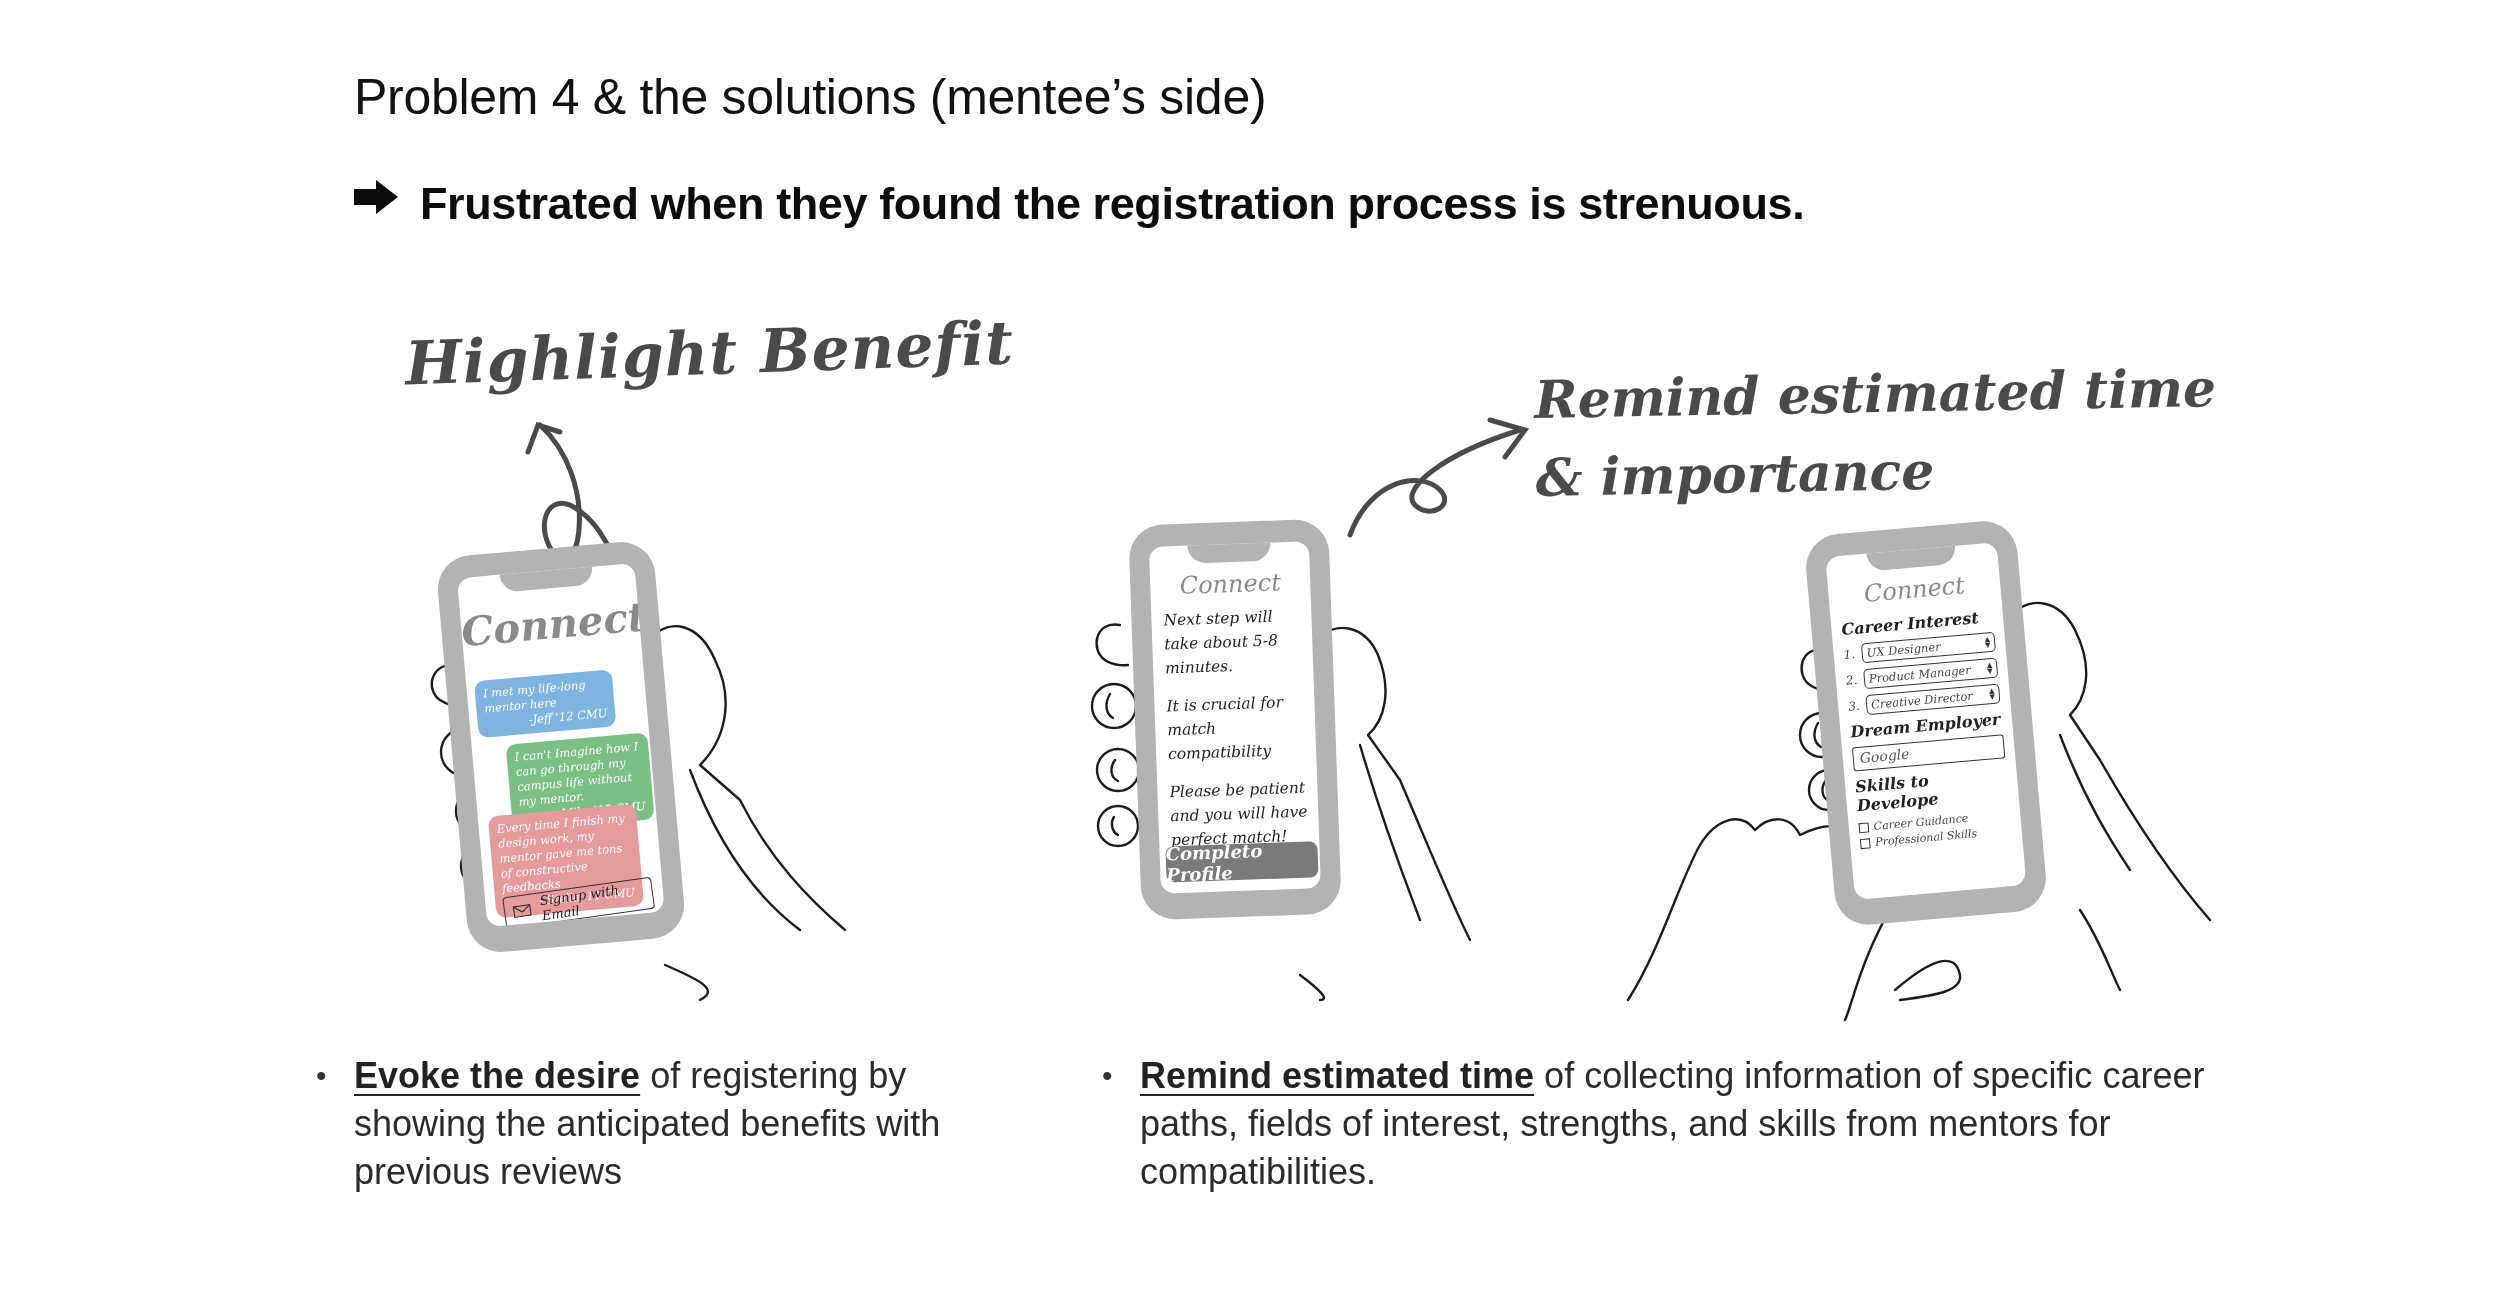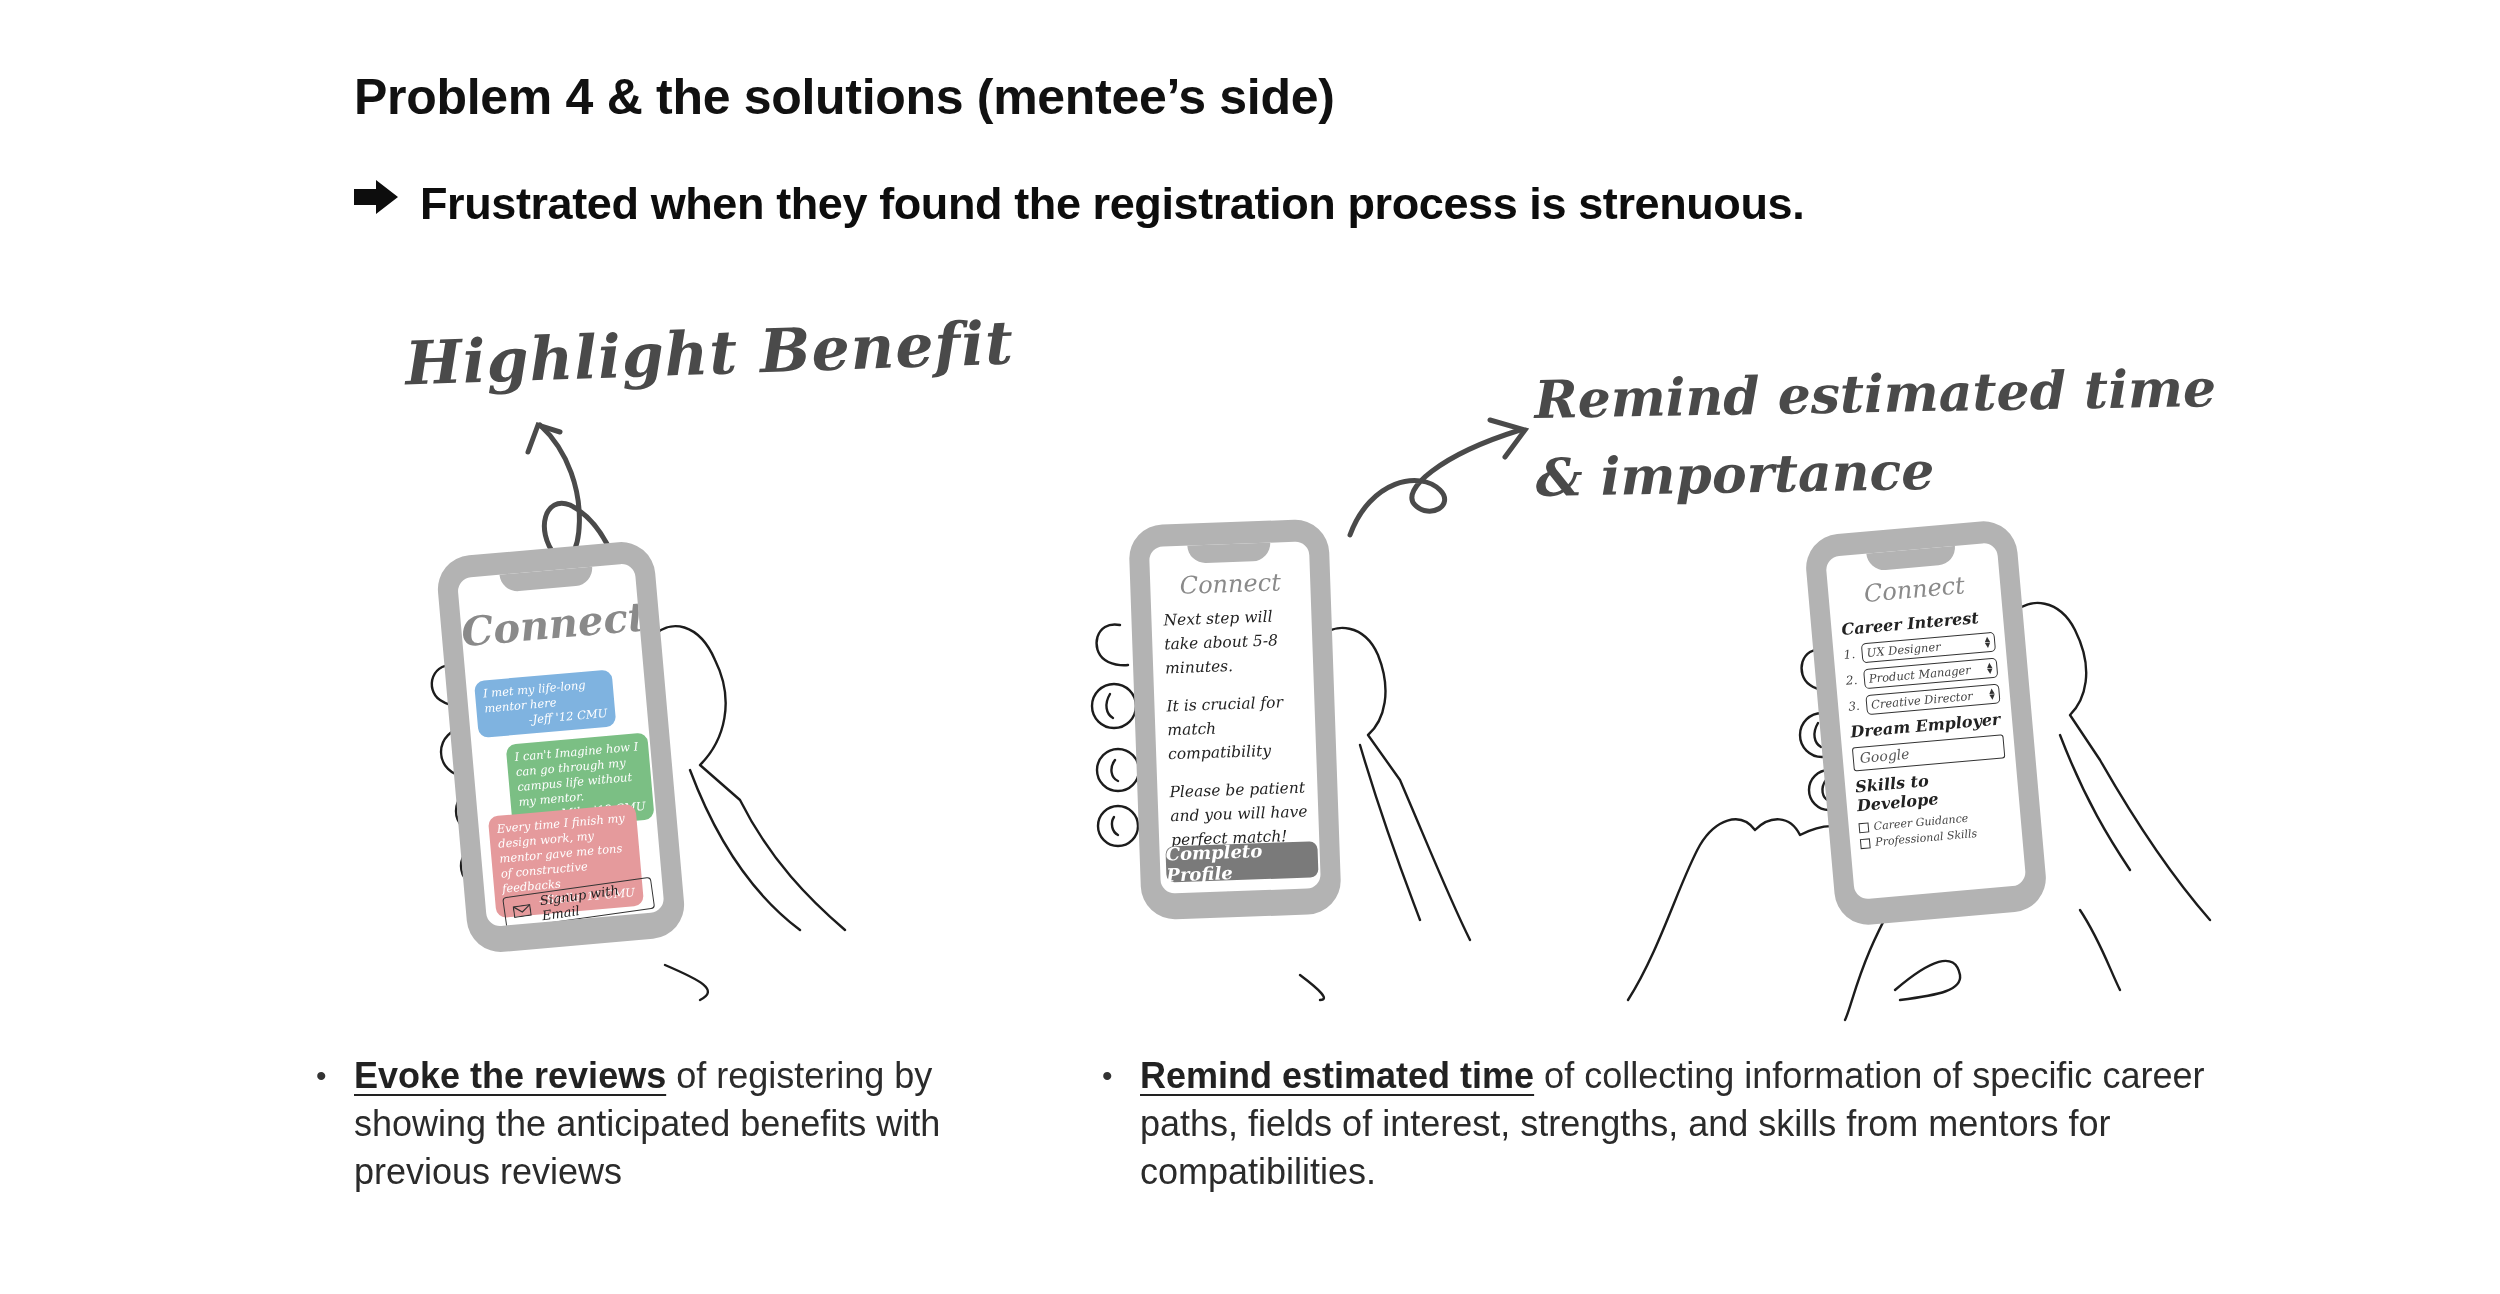--- a/index.html
+++ b/index.html
@@ -1,21 +1,21 @@
 <!DOCTYPE html>
 <html><head>
   <meta charset="utf-8">
   <style>
     * { box-sizing: border-box; margin: 0; padding: 0; }
     html, body { width: 2500px; height: 1294px; background: #ffffff; overflow: hidden; }
     body { position: relative; font-family: "Liberation Sans", "DejaVu Sans", sans-serif; color: #1a1a1a; }
 
     .slide-title {
       position: absolute; left: 354px; top: 68px;
-      font-size: 50px; font-weight: 700; letter-spacing: -0.3px; color: #111;
+      font-size: 50px; font-weight: 400; letter-spacing: -0.3px; color: #111;
       white-space: nowrap;
     }
     .headline {
       position: absolute; left: 352px; top: 178px;
       display: flex; align-items: flex-start; gap: 20px;
       white-space: nowrap;
     }
     .headline .arrow-icon { width: 48px; height: 38px; display: inline-block; }
     .headline .text { font-size: 45px; font-weight: 700; color: #0d0d0d; letter-spacing: -0.4px; }
 
@@ -246,21 +246,21 @@
         <span class="checkbox"></span>
         <span>Professional Skills</span>
       </div>
     </div>
   </div>
 </div>
 
 <div class="bullets left">
   <div class="bullet-item">
     <span class="bullet-dot">•</span>
-    <span class="bullet-body"><span class="bullet-strong">Evoke the reviews</span><span> of registering by showing the anticipated benefits with previous reviews</span></span>
+    <span class="bullet-body"><span class="bullet-strong">Evoke the desire</span><span> of registering by showing the anticipated benefits with previous reviews</span></span>
   </div>
 </div>
 <div class="bullets right">
   <div class="bullet-item">
     <span class="bullet-dot">•</span>
     <span class="bullet-body"><span class="bullet-strong">Remind estimated time</span><span> of collecting information of specific career paths, fields of interest, strengths, and skills from mentors for compatibilities.</span></span>
   </div>
 </div>
 
 </body></html>

